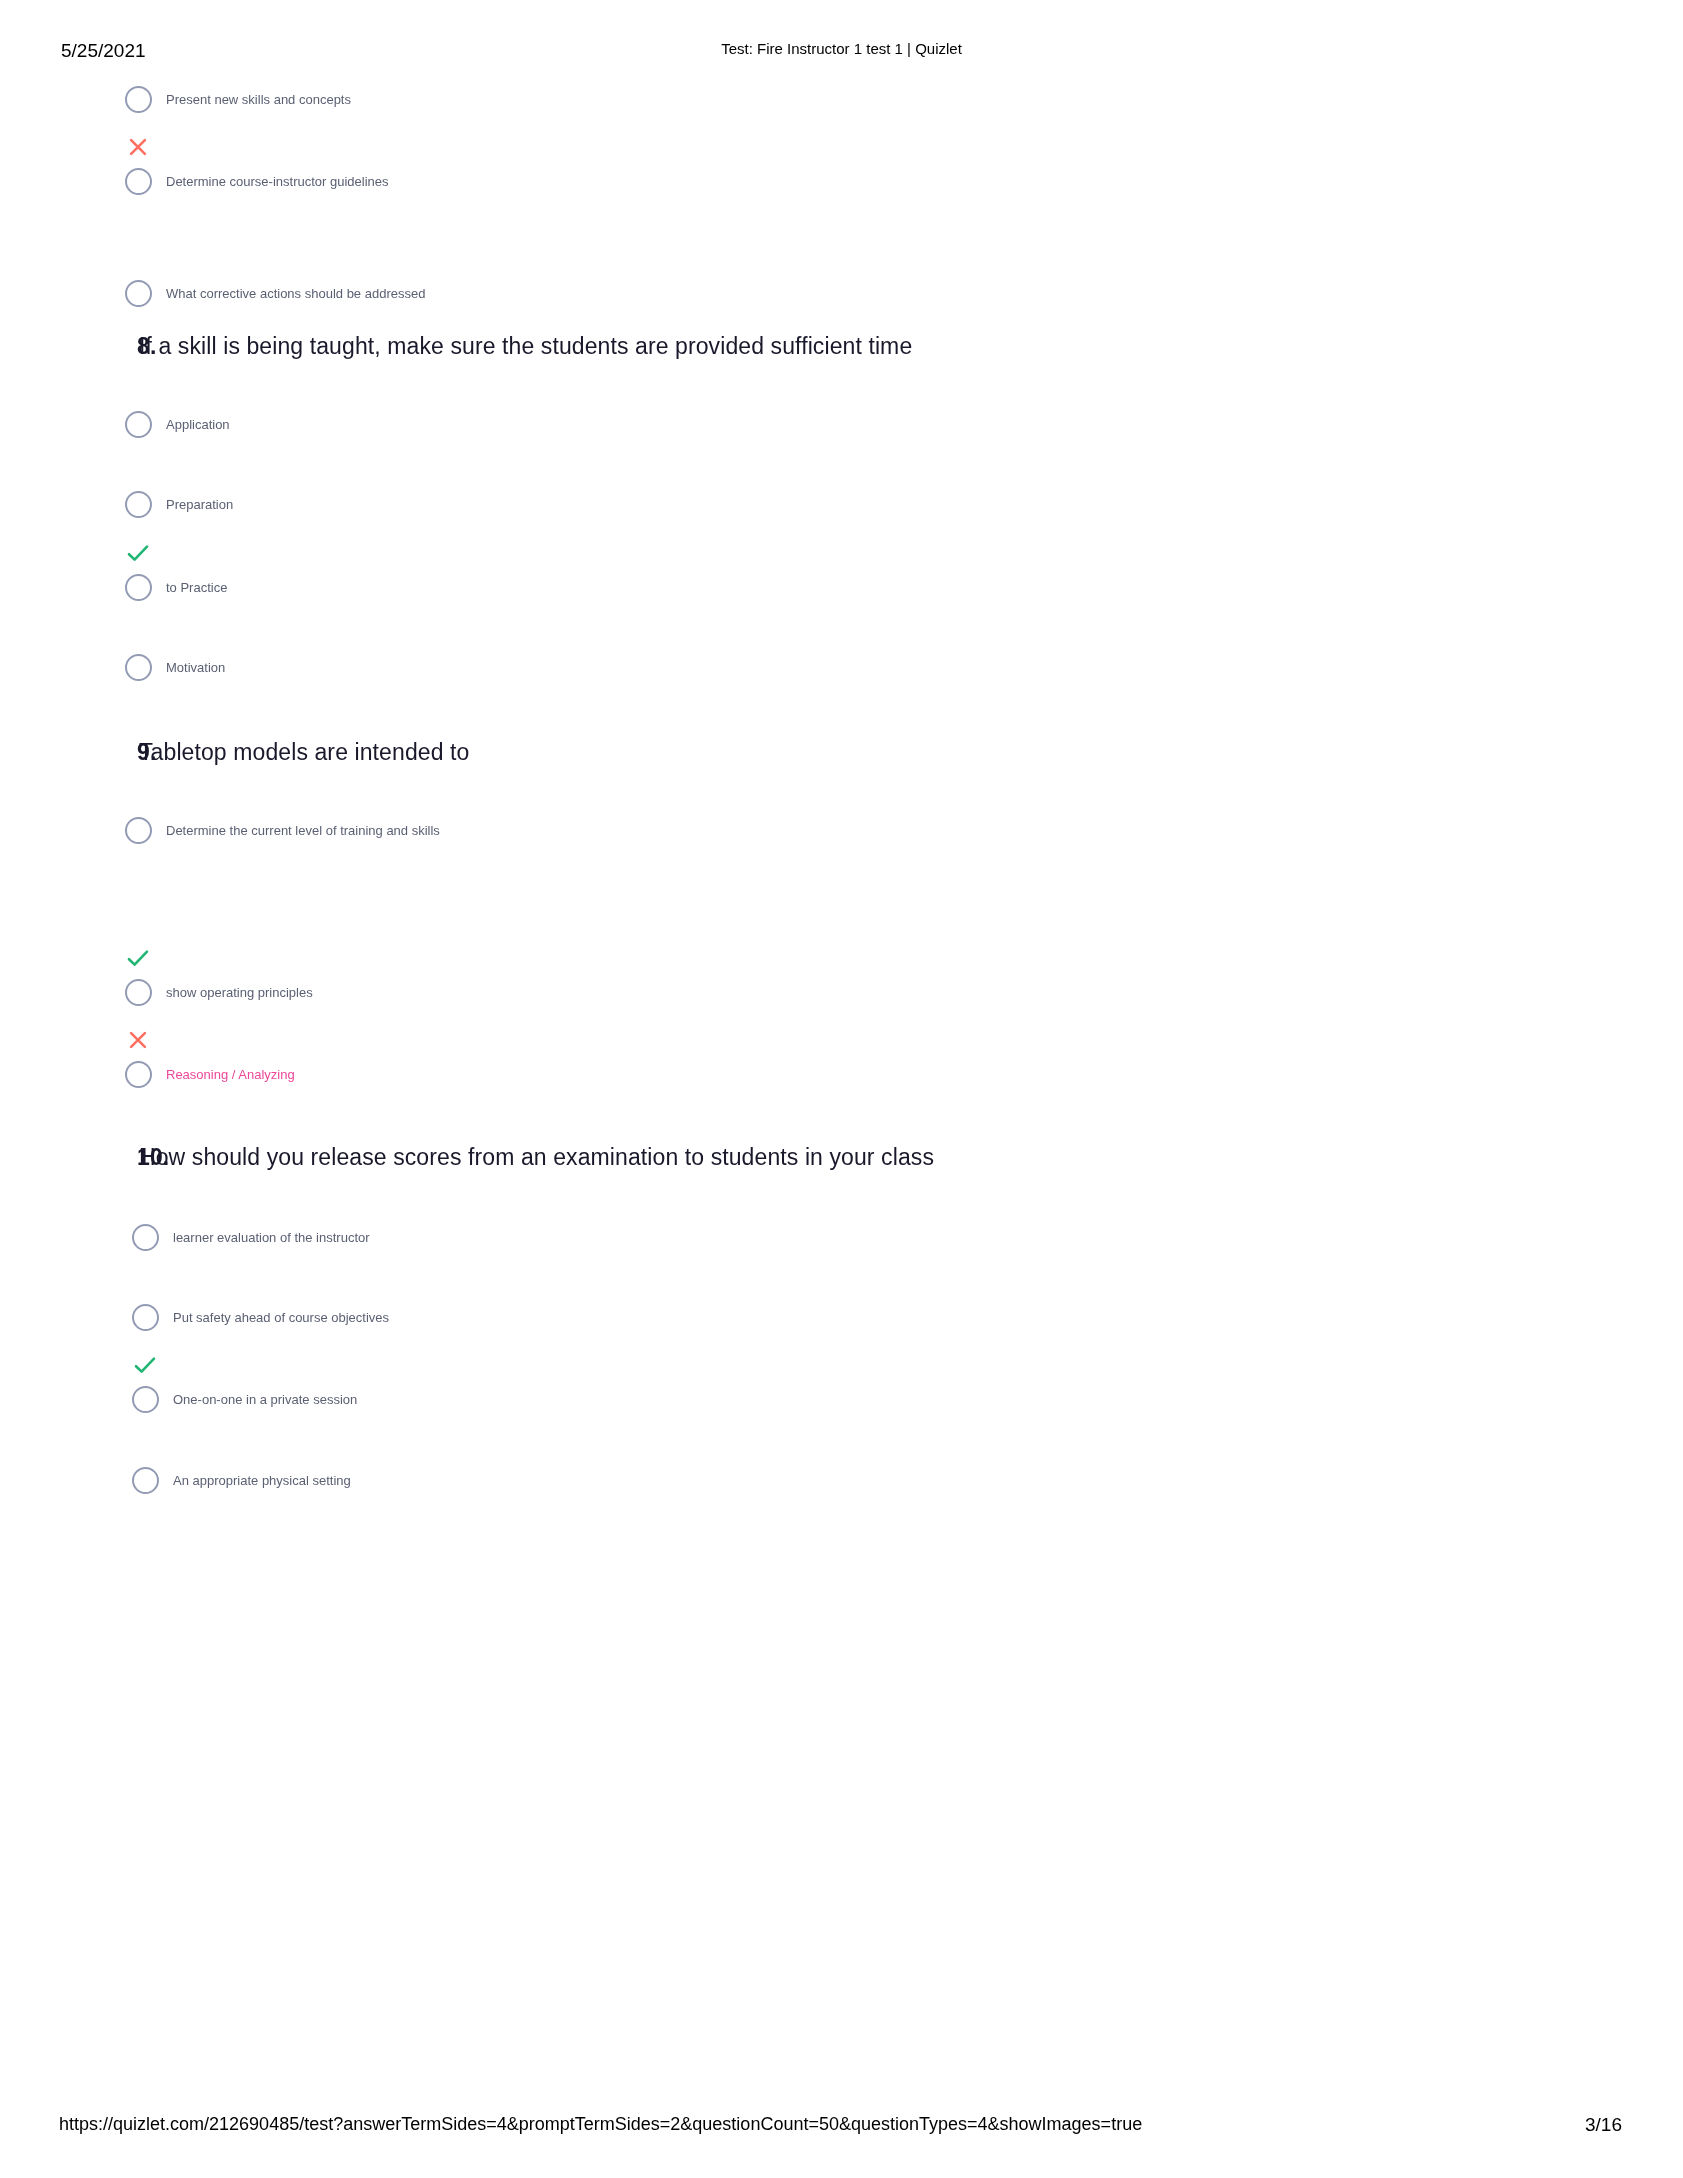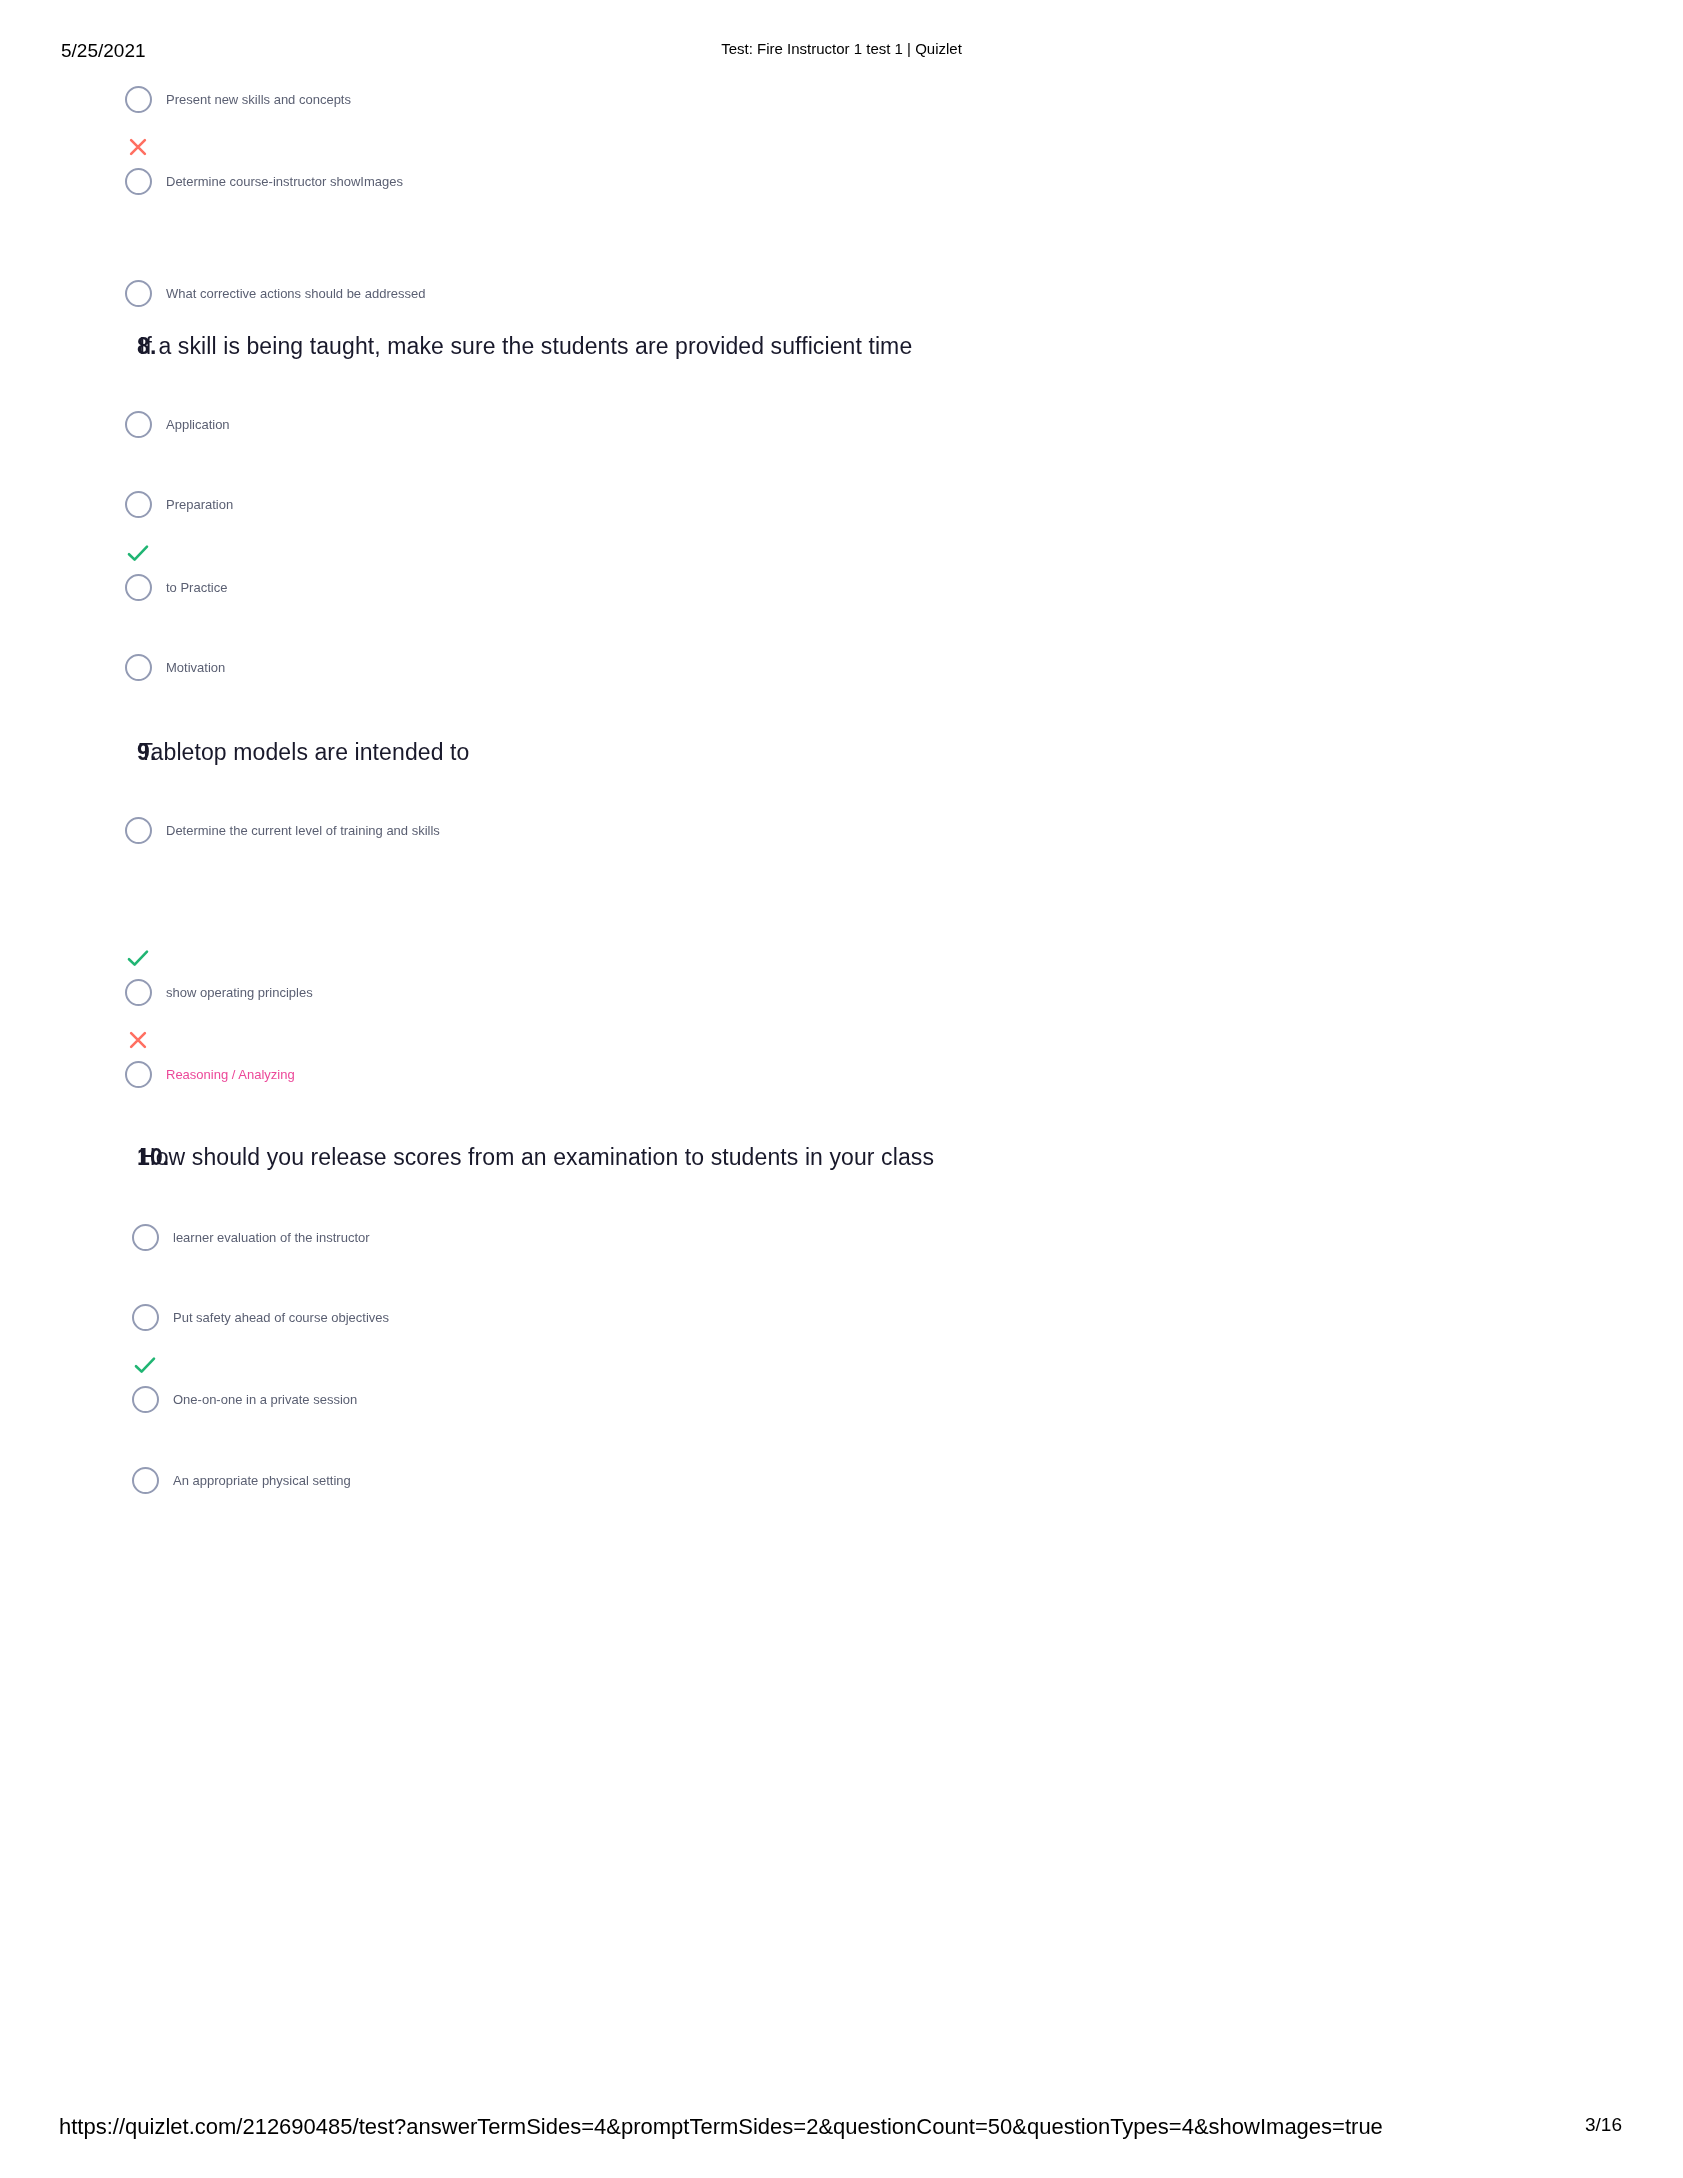--- a/index.html
+++ b/index.html
@@ -119,21 +119,21 @@
     position: absolute;
     left: 0;
     bottom: 38px;
     width: 1683px;
     height: 26px;
   }
   .print-footer .foot-url {
     position: absolute;
     left: 59px;
     top: 0;
-    font-size: 22px;
+    font-size: 18px;
     color: #000;
     white-space: nowrap;
   }
   .print-footer .foot-page {
     position: absolute;
     right: 61px;
     top: 0;
     font-size: 19px;
     color: #000;
     white-space: nowrap;
@@ -152,21 +152,21 @@
       <span class="radio" style="left:125px; top:0px; border-color:#939bb4;"></span>
       <span class="opt-label" style="left:166px; top:2px; color:#5a5f72;">Present new skills and concepts</span>
     </div>
     <div class="option-row" style="top: 168px;">
       <span class="mark" style="left:127px; top:-32px;">
         <svg width="22" height="22" viewBox="0 0 24 24" aria-hidden="true">
           <path d="M4.5 4.5 L19.5 19.5 M19.5 4.5 L4.5 19.5" fill="none" stroke="#ff6f61" stroke-width="2.8" stroke-linecap="round"></path>
         </svg>
       </span>
       <span class="radio" style="left:125px; top:0px; border-color:#939bb4;"></span>
-      <span class="opt-label" style="left:166px; top:2px; color:#5a5f72;">Determine course-instructor showImages</span>
+      <span class="opt-label" style="left:166px; top:2px; color:#5a5f72;">Determine course-instructor guidelines</span>
     </div>
     <div class="option-row" style="top: 248px; margin-top: 32px;">
       <span class="radio" style="left:125px; top:0px; border-color:#939bb4;"></span>
       <span class="opt-label" style="left:166px; top:2px; color:#5a5f72;">What corrective actions should be addressed</span>
     </div>
     <div class="question-block" style="top: 331px;">
       <div class="q-head"><span class="q-num">8.</span><span class="q-text">If a skill is being taught, make sure the students are provided sufficient time</span></div>
     </div>
     <div class="option-row" style="top: 491px;">
       <span class="radio" style="left:125px; top:0px; border-color:#939bb4;"></span>

